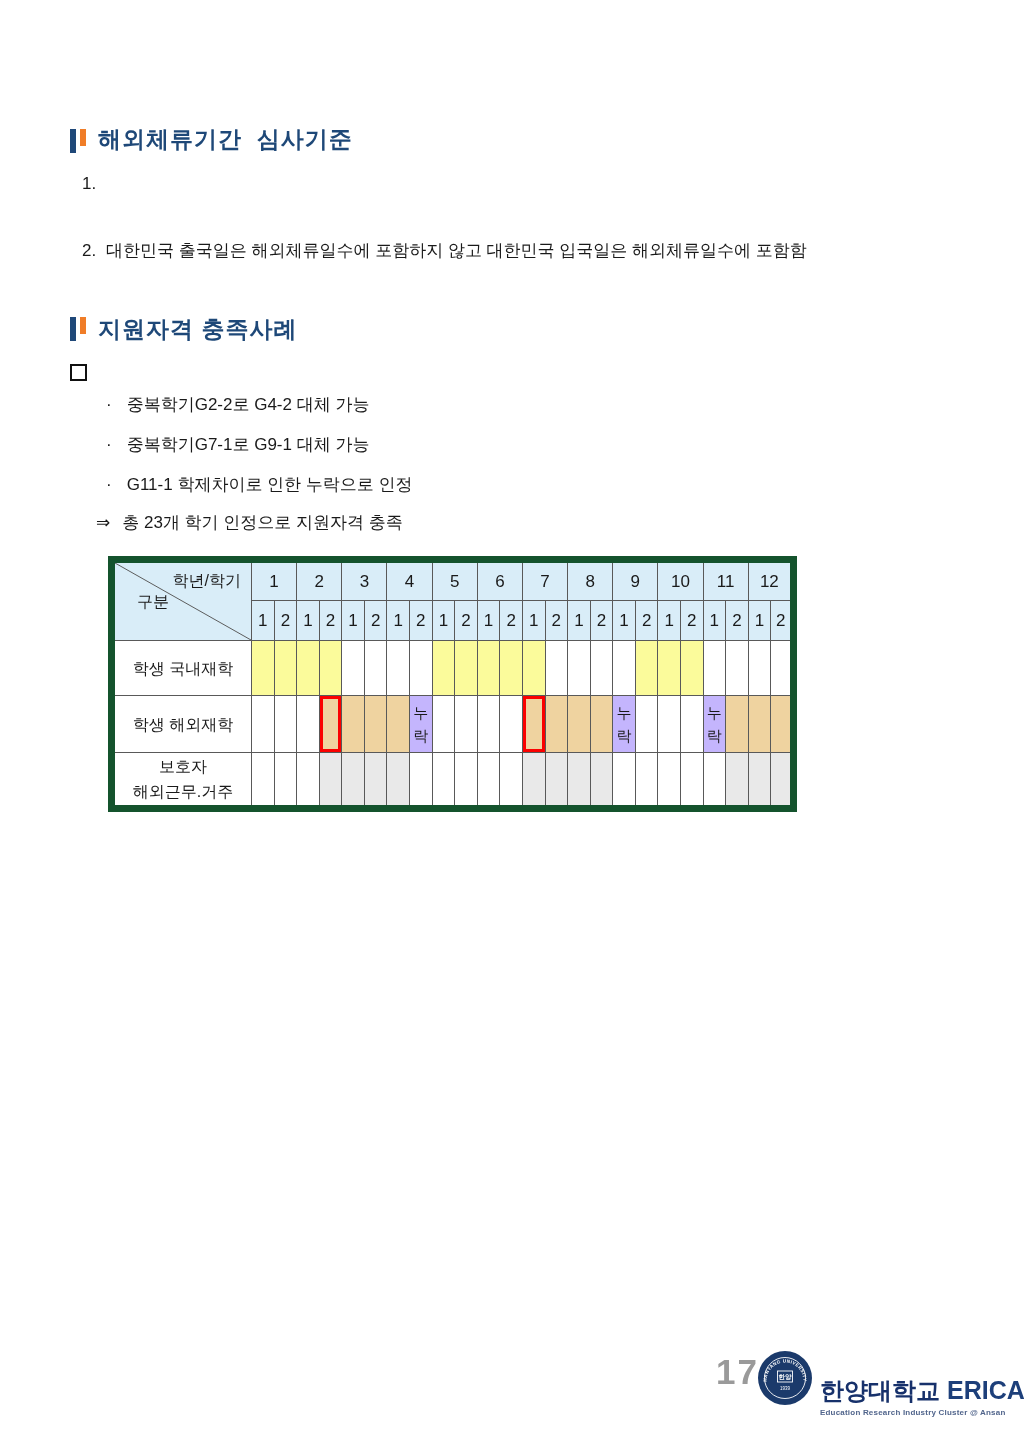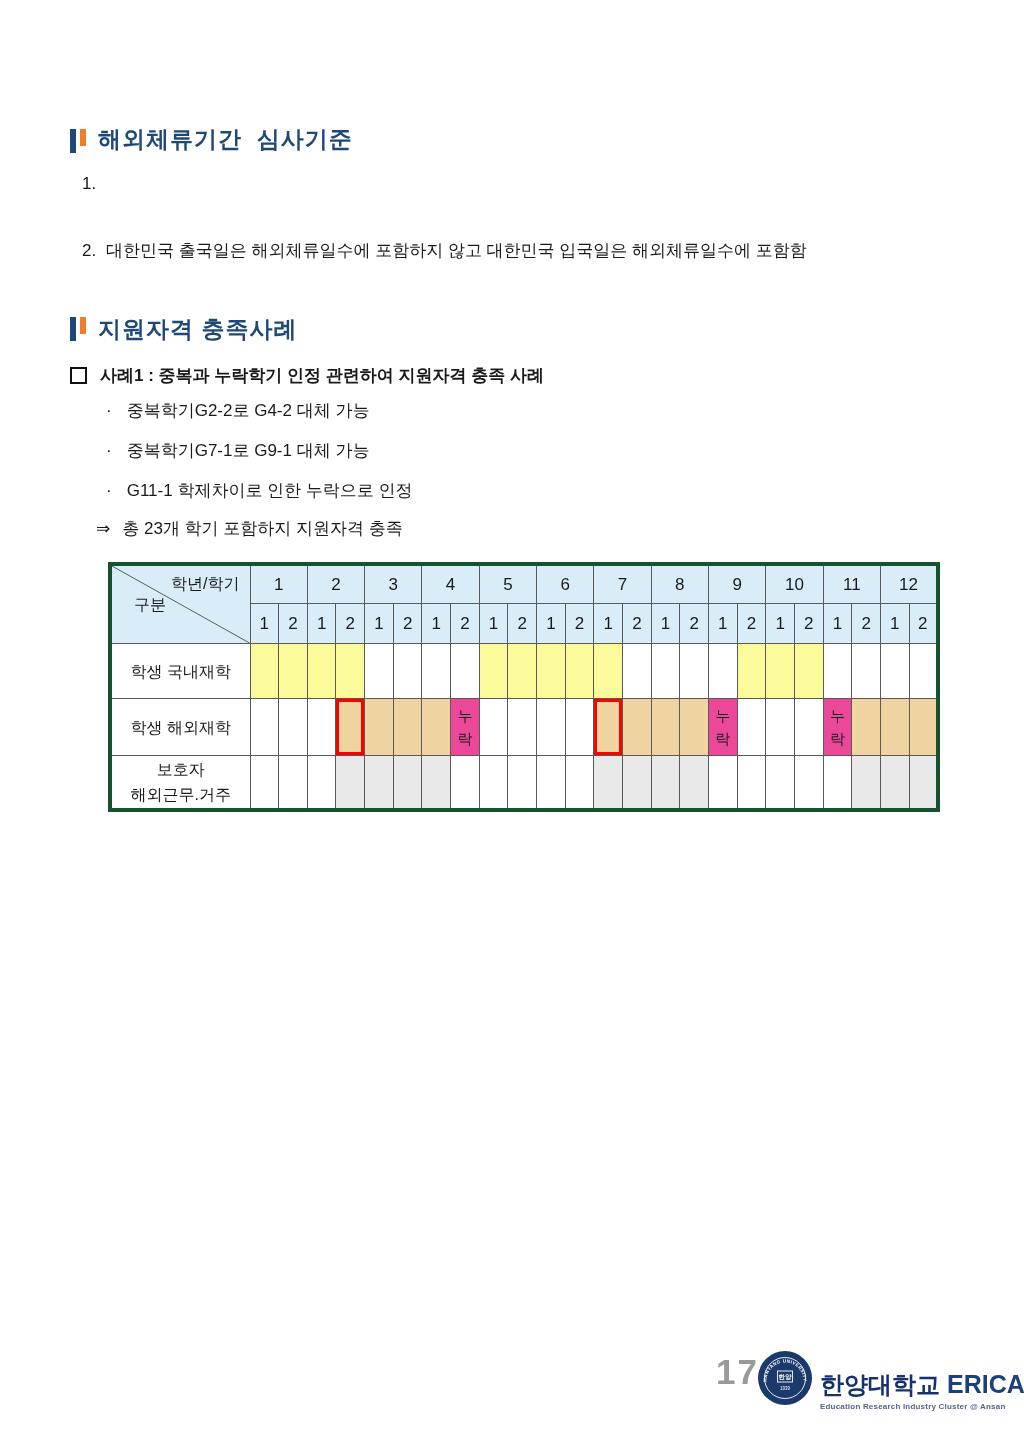--- a/index.html
+++ b/index.html
@@ -25,51 +25,51 @@
   .sq{width:13px;height:13px;border:2px solid #111;margin-right:13px;flex:none;background:#fff;}
 
   
   .bullets{list-style:none;margin:12px 0 0 0;padding:0 0 0 106px;}
   .bullets li{display:flex;font-size:17px;line-height:24px;margin-bottom:16px;}
   .bullets .dot{margin-right:15px;flex:none;}
   .arrowline{display:flex;margin:-2px 0 0 96px;font-size:17px;line-height:24px;}
   .arrowline .arr{margin-right:12px;flex:none;}
 
   
-  table.grid{border-collapse:collapse;table-layout:fixed;width:832px;margin:21px 0 0 108px;
-             border:4px solid #14532d;}
+  table.grid{border-collapse:collapse;table-layout:fixed;width:689px;margin:21px 0 0 108px;
+             border:7px solid #14532d;}
   table.grid th,table.grid td{border:1px solid #595959;padding:0;text-align:center;
              font-weight:400;vertical-align:middle;overflow:hidden;}
   thead th{background:#d9edf8;font-size:17px;}
   tr.grades th{height:37px;}
   tr.sems th{height:39px;}
   th.corner{position:relative;background:#d9edf8;}
   th.corner .ctr{position:absolute;top:8px;right:10px;font-size:16px;}
   th.corner .cbl{position:absolute;bottom:27px;left:22px;font-size:16px;}
   th.corner svg{position:absolute;left:0;top:0;width:100%;height:100%;display:block;}
   tbody th.rowlabel{background:#ffffff;font-size:16px;font-weight:400;line-height:25px;}
   tbody tr>*{border-top:2px solid #787878;}
   tbody tr:nth-child(1)>*{height:54px;}
   tbody tr:nth-child(2)>*{height:56px;}
   tbody tr:nth-child(3)>*{height:52px;}
   td.cY{background:#fbfb9b;}
   td.cT{background:#efd3a0;}
   td.cG{background:#e9e9e9;}
   td.red{box-shadow:inset 0 0 0 3px #fb0100;}
-  td.ctext{font-size:15px;line-height:23px;word-break:break-all;padding:0 6px;background:#ec4899;}
+  td.ctext{font-size:15px;line-height:23px;word-break:break-all;padding:0 6px;background:#c4b5fd;}
 
   
   .footer{position:absolute;left:0;top:1348px;width:809px;height:64px;}
   .pagenum{position:absolute;left:716px;top:4px;font-size:35px;font-weight:700;
            color:#9a9a9a;letter-spacing:2px;}
   .seal{position:absolute;left:757px;top:2px;width:56px;height:56px;}
   .seal .ringtext{font-size:4.6px;fill:#ffffff;letter-spacing:0.4px;font-weight:700;}
   .seal .shieldtext{font-size:6.5px;fill:#ffffff;font-weight:700;}
   .seal .yeartext{font-size:4.5px;fill:#ffffff;}
-  .wordmark{position:absolute;left:820px;top:21px;white-space:nowrap;}
+  .wordmark{position:absolute;left:820px;top:27px;white-space:nowrap;}
   .wmko{font-size:24px;font-weight:800;color:#17316b;}
   .wmen{font-size:25px;font-weight:700;color:#1d3f7a;margin-left:7px;}
   .wmcaption{font-size:8px;font-weight:700;color:#51658c;margin-top:1px;letter-spacing:0.2px;}
 </style>
 </head>
 <body>
 
 <div class="page">
 
   <div class="hrow first">
@@ -87,41 +87,40 @@
   </div>
 
   <div class="hrow second">
     <span class="bar-blue"></span>
     <span class="bar-orange"></span>
     <h1 class="htitle">지원자격 충족사례</h1>
   </div>
 
   <div class="caserow">
     <span class="sq"></span>
-    <span>사례1 : 중복과 누락학기 인정 관련하여 지원자격 충족 사례</span>
   </div>
 
   <ul class="bullets">
     <li>
       <span class="dot">·</span>
       <span>중복학기G2-2로 G4-2 대체 가능</span>
     </li>
     <li>
       <span class="dot">·</span>
       <span>중복학기G7-1로  G9-1 대체 가능</span>
     </li>
     <li>
       <span class="dot">·</span>
       <span>G11-1 학제차이로 인한 누락으로 인정</span>
     </li>
   </ul>
 
   <div class="arrowline">
     <span class="arr">⇒</span>
-    <span>총 23개 학기 포함하지 지원자격 충족</span>
+    <span>총 23개 학기 인정으로 지원자격 충족</span>
   </div>
 
   <table class="grid">
     <colgroup>
       <col style="width:140px">
       <col span="24">
     </colgroup>
     <thead>
       <tr class="grades">
         <th class="corner" rowspan="2">

